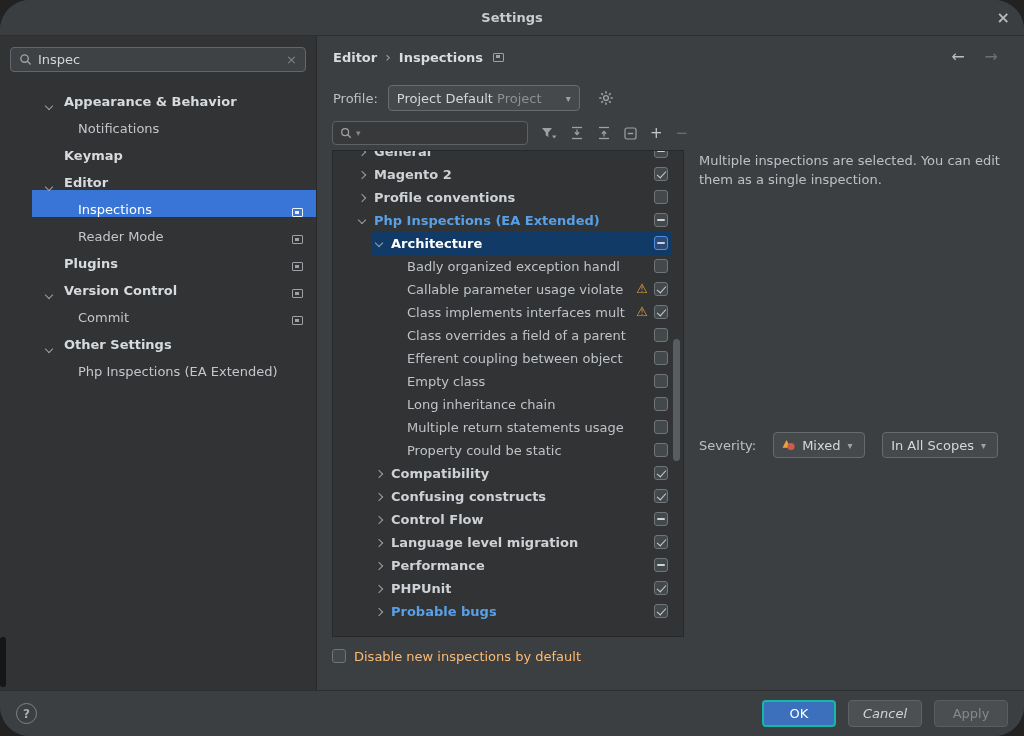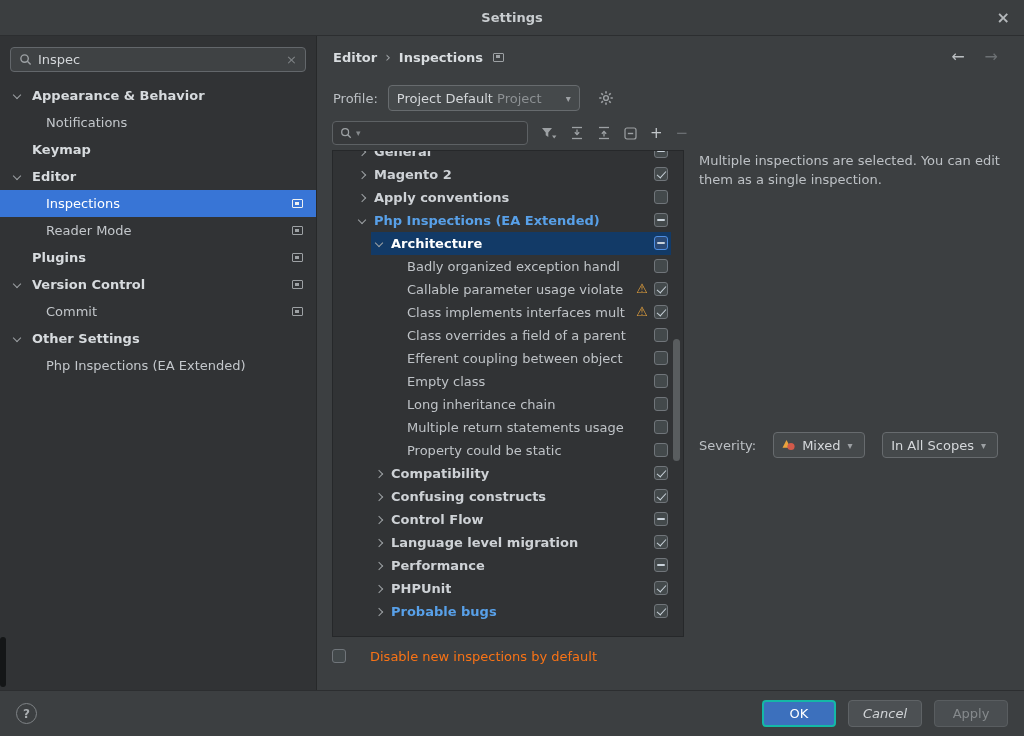--- a/index.html
+++ b/index.html
@@ -1,34 +1,34 @@
 <!DOCTYPE html>
 <html><head>
 <meta charset="utf-8">
 <style>
   * { box-sizing: border-box; margin: 0; padding: 0; }
   html,body { background:#222; }
   .window {
     width:1024px; height:736px; position:relative; overflow:hidden;
     background:#3c3f41; color:#bcc0c4;
-    font-family:"DejaVu Sans","Liberation Sans",sans-serif; font-size:13px;
+    font-family:"DejaVu Sans","Liberation Sans",sans-serif; font-size:13px;border-radius:30px;
   }
   
   .titlebar { height:36px; background:#3b3e40; border-bottom:1px solid #2c2e30;
     display:flex; align-items:center; justify-content:center; position:relative;
     color:#c9cdd0; font-weight:700; }
   .close-x { position:absolute; right:14px; top:8px; font-size:16px; color:#b4b8bb; cursor:default; }
   
   .bodyrow { display:flex; height:654px; }
   .sidebar { width:317px; background:#313335; border-right:1px solid #27292a; position:relative; flex:none; }
   .side-search { margin:11px 10px 10px 10px; height:25px; border:1px solid #63676b; border-radius:4px;
     background:#3f4244; display:flex; align-items:center; padding:0 8px; gap:6px; }
   .side-search .val { color:#d3d6d9; }
   .side-search .clear { margin-left:auto; color:#7e8285; font-size:13px; }
-  .srow { height:27px; display:flex; align-items:center; color:#c3c7cb; cursor:default; }
+  .srow { height:27px; display:flex; align-items:flex-end; color:#c3c7cb; cursor:default;margin-left:32px; }
   .srow.bold .slabel { font-weight:700; color:#d7dbde; }
   .srow.lvl0 { padding-left:12px; }
   .srow.lvl1 { padding-left:46px; }
   .srow.selected { background:#3875d6; }
   .srow.selected .slabel { color:#fff; }
   .chevbox { width:20px; display:inline-flex; align-items:center; flex:none; }
   .chev { width:6px; height:6px; border-right:1.6px solid #9da1a4; border-bottom:1.6px solid #9da1a4; display:inline-block; }
   .chev.expanded { transform:rotate(45deg); margin-top:-2px; margin-left:2px; }
   .chev.collapsed { transform:rotate(-45deg); margin-left:2px; }
   .page-icon { margin-left:auto; margin-right:13px; width:11px; height:9px; border:1px solid #9da1a4;
@@ -74,21 +74,21 @@
   .trow.selected .tlabel { color:#fff; }
   .tlabel { white-space:nowrap; overflow:hidden; }
   .warn { position:absolute; right:35px; top:3px; font-size:13px; color:#e8a33d; }
   .trow .cb { position:absolute; right:15px; top:4px; }
   .cb { width:14px; height:14px; border:1px solid #70757a; border-radius:3px; background:#43494b; flex:none; position:relative; }
   .cb.checked::after { content:""; position:absolute; left:4px; top:1px; width:4px; height:8px;
     border-right:1.7px solid #c9d2da; border-bottom:1.7px solid #c9d2da; transform:rotate(42deg); }
   .cb.mixed::after { content:""; position:absolute; left:2px; right:2px; top:5px; height:2px; background:#c9d2da; border-radius:1px; }
   .trow.selected .cb { border-color:#4f8fe3; background:#2b4a76; }
   .tree-scrollthumb { position:absolute; right:3px; top:188px; width:7px; height:122px; background:#595d5f; border-radius:4px; }
-  .disable-row { margin-top:12px; display:flex; gap:24px; color:#f97316; }
+  .disable-row { margin-top:12px; display:flex; gap:8px; color:#fdba74; }
   
   .right-col { position:absolute; left:382px; top:116px; width:360px; }
   .detail-msg { width:332px; line-height:1.45; color:#bdc1c5; }
   .severity-row { position:absolute; top:280px; left:0; display:flex; align-items:center; gap:17px; }
   .sev-select { min-width:92px; }
   .scope-select { min-width:116px; }
   
   .footer { height:46px; border-top:1px solid #2c2e30; background:#3c3f41; display:flex; align-items:center; position:relative; }
   .help-circle { margin-left:16px; width:21px; height:21px; border:1.5px solid #7f8386; border-radius:50%;
     display:flex; align-items:center; justify-content:center; color:#aaaeb1; font-size:12px; font-weight:700; }
@@ -267,21 +267,21 @@
                 <span class="chevbox">
                   <i class="chev collapsed"></i>
                 </span>
                 <span class="tlabel">Magento 2</span>
                 <span class="cb checked"></span>
               </div>
               <div class="trow lvl0 bold">
                 <span class="chevbox">
                   <i class="chev collapsed"></i>
                 </span>
-                <span class="tlabel">Apply conventions</span>
+                <span class="tlabel">Profile conventions</span>
                 <span class="cb unchecked"></span>
               </div>
               <div class="trow lvl0 bold blue">
                 <span class="chevbox">
                   <i class="chev expanded"></i>
                 </span>
                 <span class="tlabel">Php Inspections (EA Extended)</span>
                 <span class="cb mixed"></span>
               </div>
               <div class="trow lvl1 selected bold">

